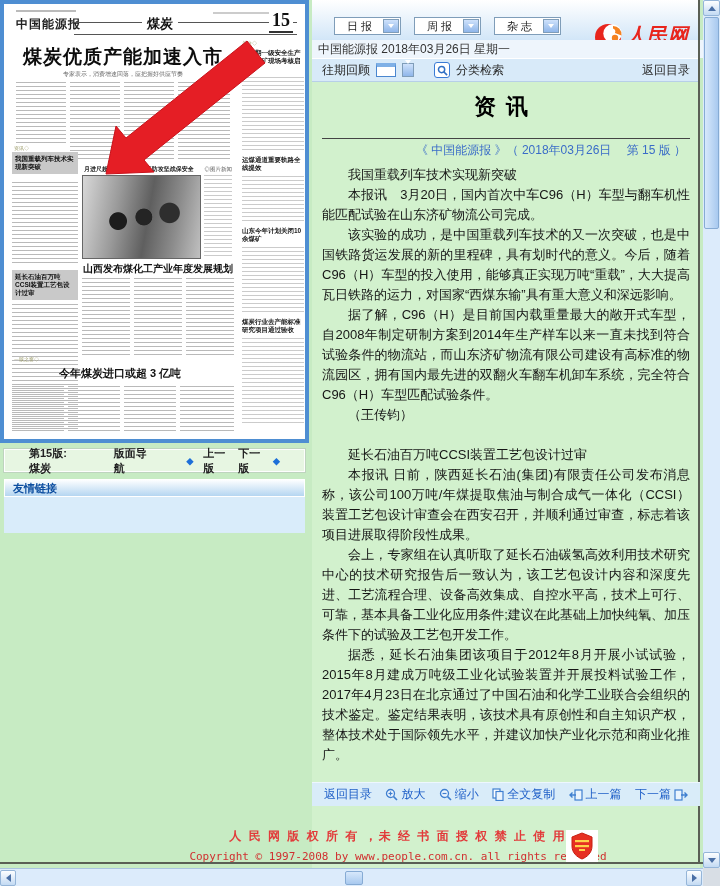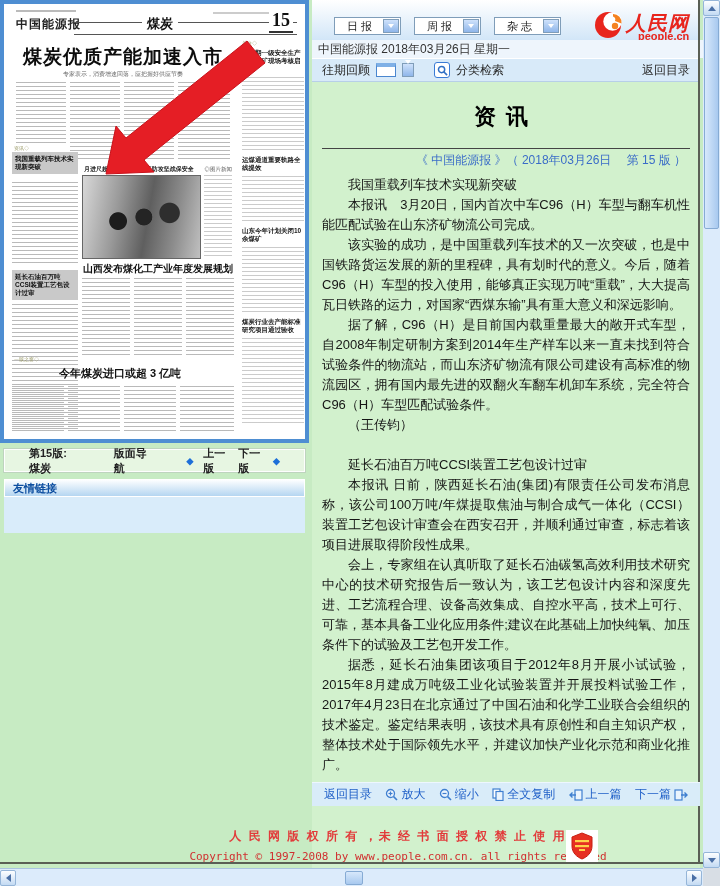--- a/index.html
+++ b/index.html
@@ -46,33 +46,33 @@
   #links-body { height:36px; background:#d9ecfa; }
 
   
   #right-col { position:absolute; left:312px; top:0; width:388px; height:868px; background:#d2f1cd; }
   #right-edge { position:absolute; left:698px; top:0; width:2px; height:864px; background:#5a5f55; }
   #bottom-edge { position:absolute; left:0; top:862px; width:703px; height:2px; background:#5a5f55; }
   #top-band { position:absolute; left:0; top:0; width:388px; height:40px; background:linear-gradient(#ffffff,#d2e6f8); }
   .dropdown { position:absolute; top:17px; width:67px; height:18px; background:#fff; border:1px solid #7f9db9; font-size:11px; color:#222; display:flex; align-items:center; padding-left:12px; }
   .dd-btn { position:absolute; right:1px; top:1px; width:16px; height:14px; background:linear-gradient(#cfe2fb,#8fb6ea); border:1px solid #7f9db9; display:flex; align-items:center; justify-content:center; }
   .dd-arrow { width:0; height:0; border-left:3px solid transparent; border-right:3px solid transparent; border-top:4px solid #fff; }
-  #logo { position:absolute; right:6px; top:8px; width:100px; height:34px;text-decoration:underline; }
+  #logo { position:absolute; right:6px; top:20px; width:100px; height:34px;text-decoration:underline; }
   #logo-cn { position:absolute; left:32px; top:2px; font-family:"Liberation Serif",serif; font-weight:bold; font-style:italic; font-size:20px; color:#e8251d; letter-spacing:1px; }
   #logo-en { position:absolute; left:44px; top:22px; font-weight:bold; font-size:11px; color:#e8251d; }
   #date-row { position:absolute; left:0; top:40px; width:448px; height:18px; background:#eef5fc; font-size:12px; color:#333; display:flex; align-items:center; padding-left:6px; }
   #toolbar { position:absolute; left:0; top:58px; width:388px; height:24px; background:#d8eaf9; border-top:1px solid #fff; border-bottom:1px solid #b7cfe8; display:flex; align-items:center; font-size:12px; color:#2a2a2a; padding:0 10px; gap:6px; }
   #toolbar .right { margin-left:auto; }
   .cal-box { display:inline-block; width:20px; height:14px; background:#fff; border:1px solid #4a86cf; border-top:4px solid #7fb0e6; }
   .cal-dd { display:inline-block; width:12px; height:14px; background:linear-gradient(#cfe2fb,#8fb6ea); border:1px solid #7f9db9; text-align:center; }
   .cal-dd .dd-arrow { margin:5px auto 0; }
   .search-box { display:inline-flex; width:16px; height:16px; border:1px solid #3a7bd5; border-radius:3px; background:#fff; align-items:center; justify-content:center; margin-left:14px; }
 
   
-  #article { position:absolute; left:0; top:82px; width:388px; padding:10px 10px 0 10px; }
+  #article { position:absolute; left:0; top:72px; width:388px; padding:10px 10px 0 10px; }
   #article-title { text-align:center; font-size:22px; font-weight:bold; letter-spacing:10px; color:#000; margin-top:10px; }
   #article-divider { border-top:1px solid #444; margin-top:16px; }
   #article-source { text-align:right; color:#3a6cc8; font-size:12px; padding:3px 4px 6px 0; }
   .para { font-size:13px; line-height:20px; color:#151515; text-indent:2em; text-align:justify; min-height:20px; }
 
   
   #bottom-toolbar { position:absolute; left:312px; top:782px; width:388px; height:24px; background:#d9ecf9; border-top:1px solid #eef7fe; display:flex; align-items:center; justify-content:space-between; padding:0 12px; font-size:12px; color:#2060c8; }
   .bt-item { display:inline-flex; align-items:center; gap:3px; cursor:pointer; white-space:nowrap; }
   .bt-item svg { display:block; }
 

